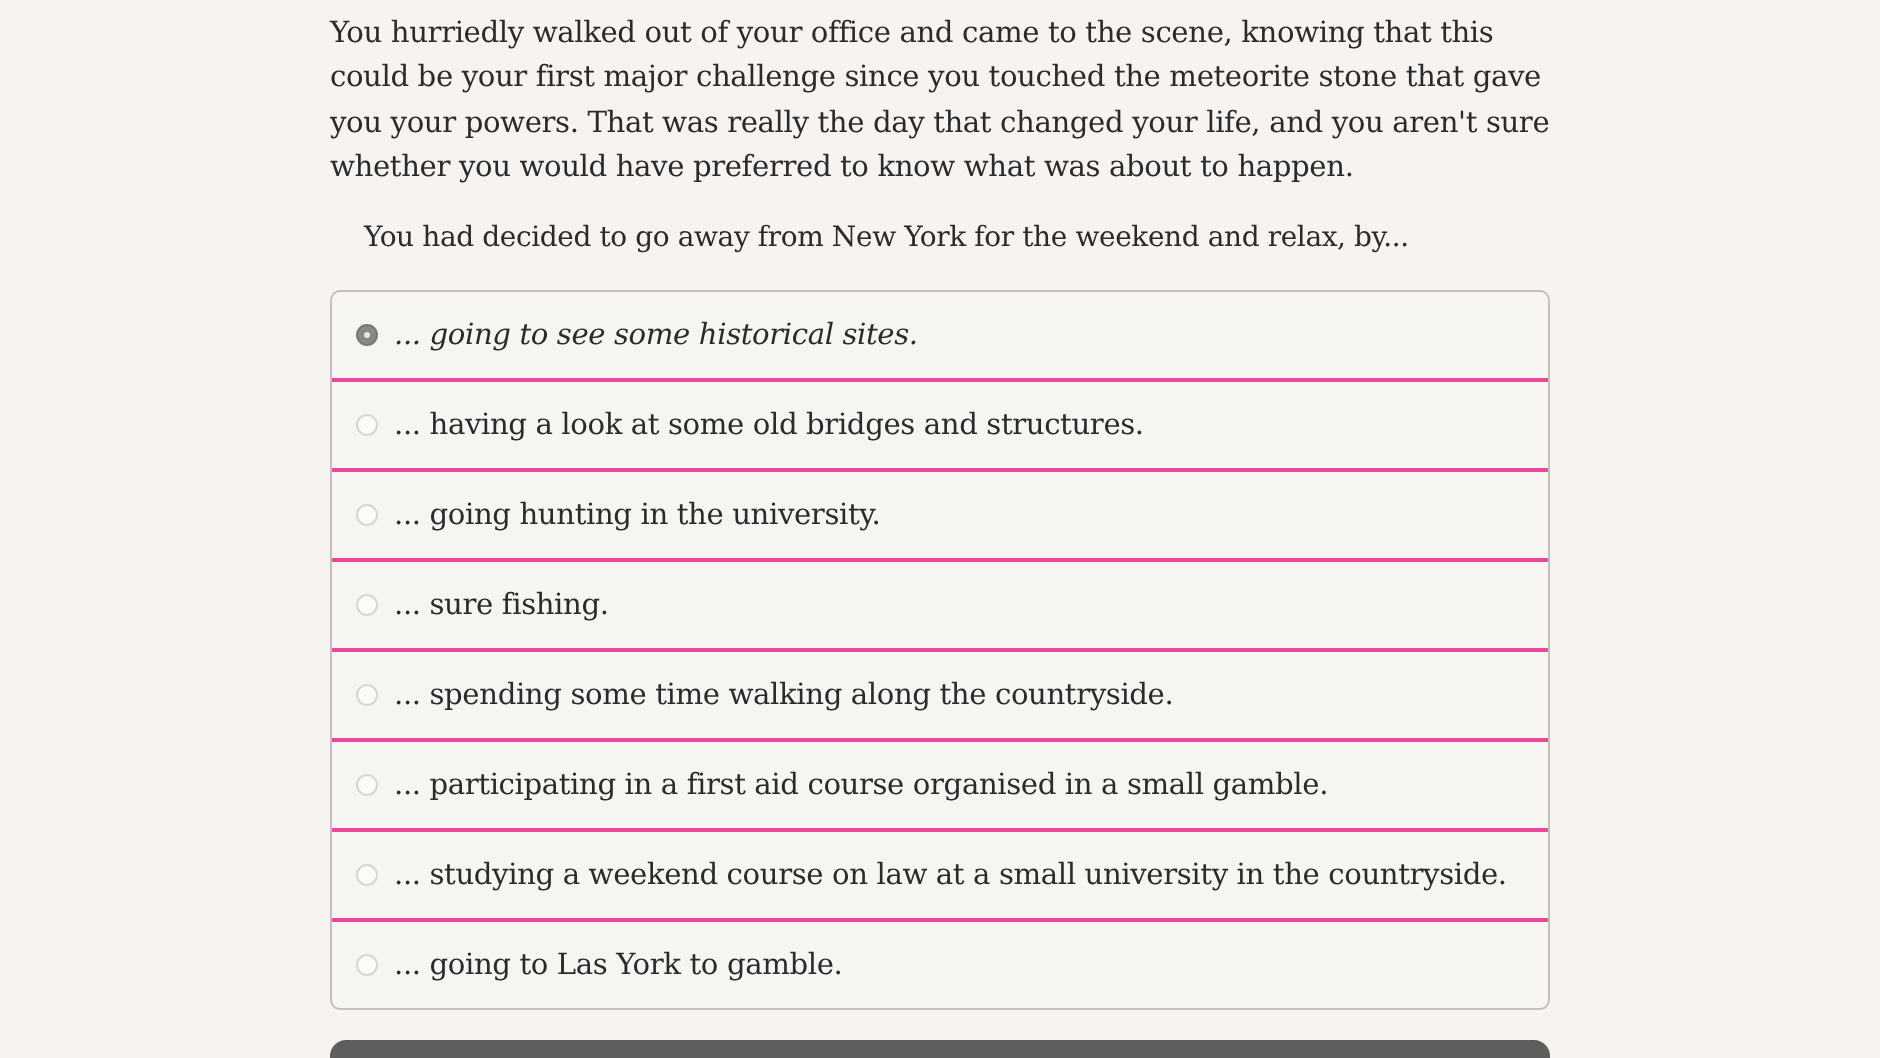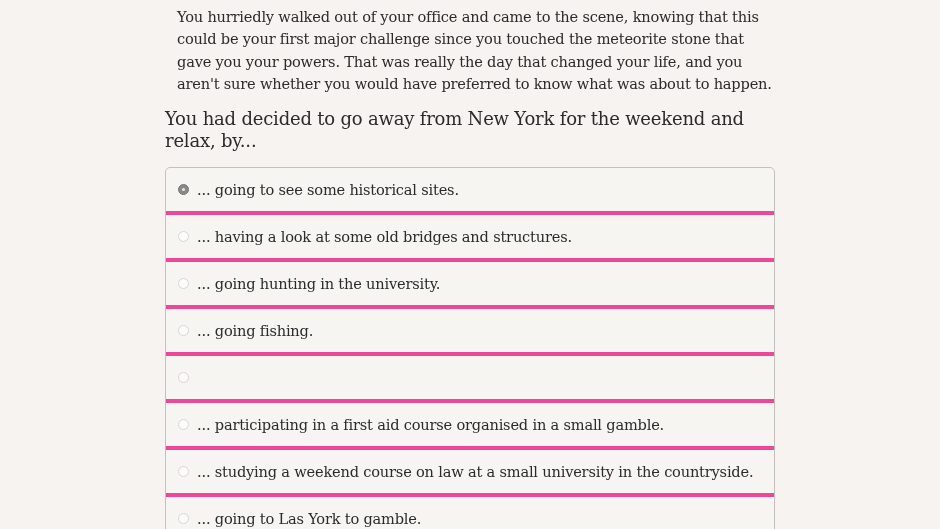--- a/index.html
+++ b/index.html
@@ -6,47 +6,47 @@
     body {
       width: 940px; height: 529px; overflow: hidden;
       background: #f6f3f0;
       font-family: "DejaVu Serif", "Liberation Serif", serif;
       color: #2b2b2b;
     }
     .content {
       position: absolute; left: 165px; top: 0; width: 610px;
     }
     .story {
-      margin: 6px 0 0 12px;
+      margin: 6px 0 0 0;
       font-size: 14.6px;
       line-height: 22.3px;
       letter-spacing: -0.2px;
     }
     .prompt {
-      margin: 13px 0 0 0;
-      font-size: 18px;
+      margin: 13px 0 0 17px;
+      font-size: 14px;
       line-height: 22px;
       letter-spacing: -0.2px;
     }
     .options {
       margin-top: 15px;
       border: 1px solid #c4c0bc;
       border-radius: 5px;
       overflow: hidden;
       background: #f7f5f2;
     }
     .option {
       height: 43px;
       display: flex; align-items: center;
-      border-top: 4px solid #ec4899;
+      border-top: 2px solid #ec4899;
       font-size: 14.6px;
       letter-spacing: -0.2px;
       cursor: pointer;
     }
-    .option:first-child { border-top: none; }
+    .option:first-child { border-top: none; font-style: italic; }
     .radio {
       width: 11px; height: 11px; border-radius: 50%;
       border: 1px solid #d8d5d2;
       background: #fcfbfa;
       margin-left: 12px; margin-right: 8px;
       box-sizing: border-box;
       position: relative; flex: none;
     }
     .radio.checked {
       background: #8a8886; border-color: #7a7877;
@@ -86,24 +86,25 @@
     <div class="option">
       <span class="radio"></span>
       <span>... having a look at some old bridges and structures.</span>
     </div>
     <div class="option">
       <span class="radio"></span>
       <span>... going hunting in the university.</span>
     </div>
     <div class="option">
       <span class="radio"></span>
-      <span>... going fishing.</span>
+      <span>... sure fishing.</span>
     </div>
     <div class="option">
       <span class="radio"></span>
+      <span>... spending some time walking along the countryside.</span>
     </div>
     <div class="option">
       <span class="radio"></span>
       <span>... participating in a first aid course organised in a small gamble.</span>
     </div>
     <div class="option">
       <span class="radio"></span>
       <span>... studying a weekend course on law at a small university in the countryside.</span>
     </div>
     <div class="option">

